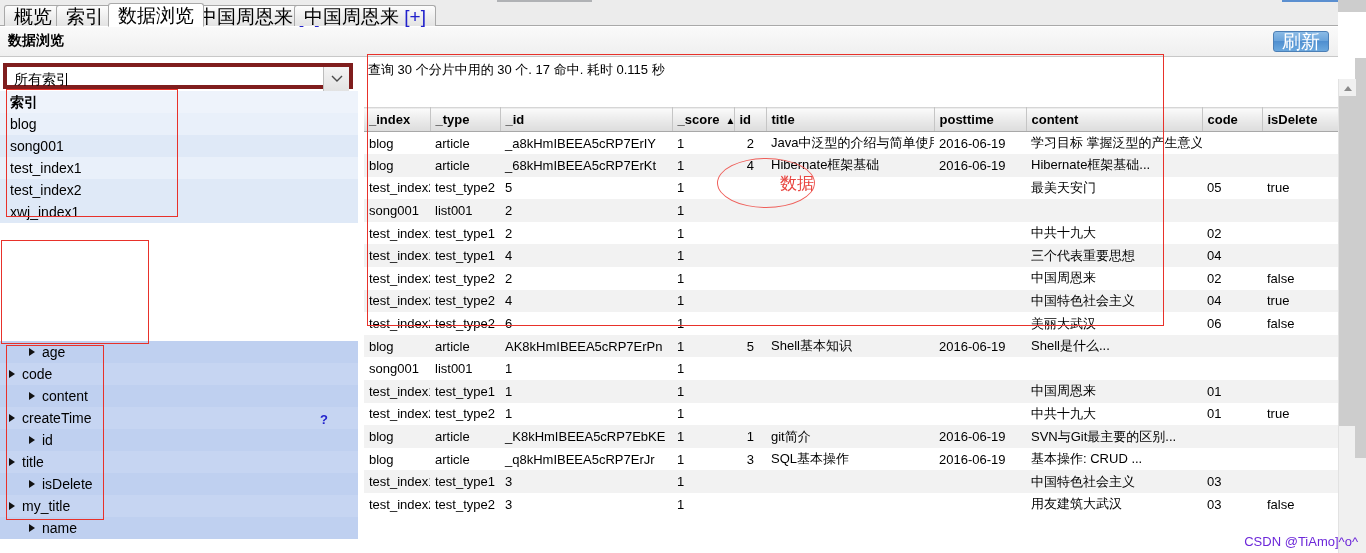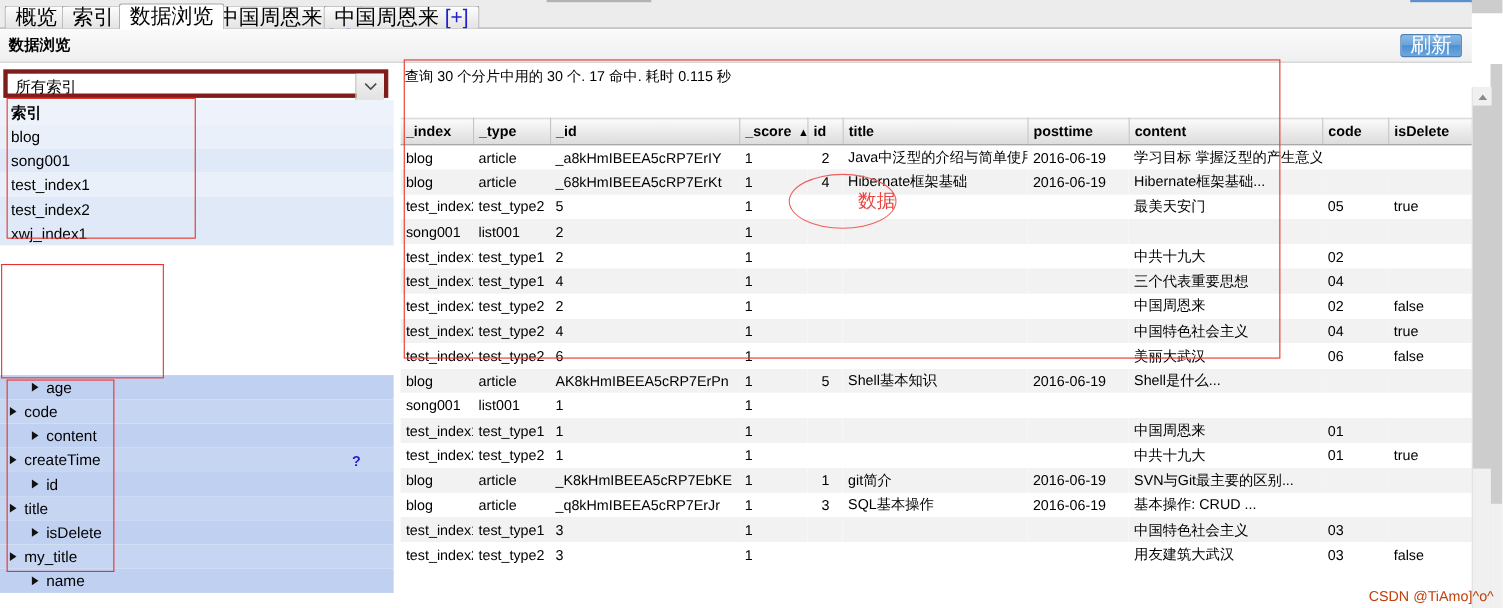--- a/index.html
+++ b/index.html
@@ -231,21 +231,21 @@
     position: absolute; left: 991px; top: 0px; width: 11px; height: 495px;
     background: #cdcdcd;
   }
   .right-gutter-low {
     position: absolute; left: 991px; top: 400px; width: 11px; height: 95px;
     background: #f0f0f0;
   }
 
   .watermark {
     position: absolute; right: 8px; bottom: 4px;
-    color: #c2410c; font-size: 13px;
+    color: #6d28d9; font-size: 13px;
     font-family: "Liberation Sans", sans-serif;
     z-index: 60;
   }
 </style>
 </head>
 <body>
 
 <div id="root">
 
   <div class="top-strip"></div>

